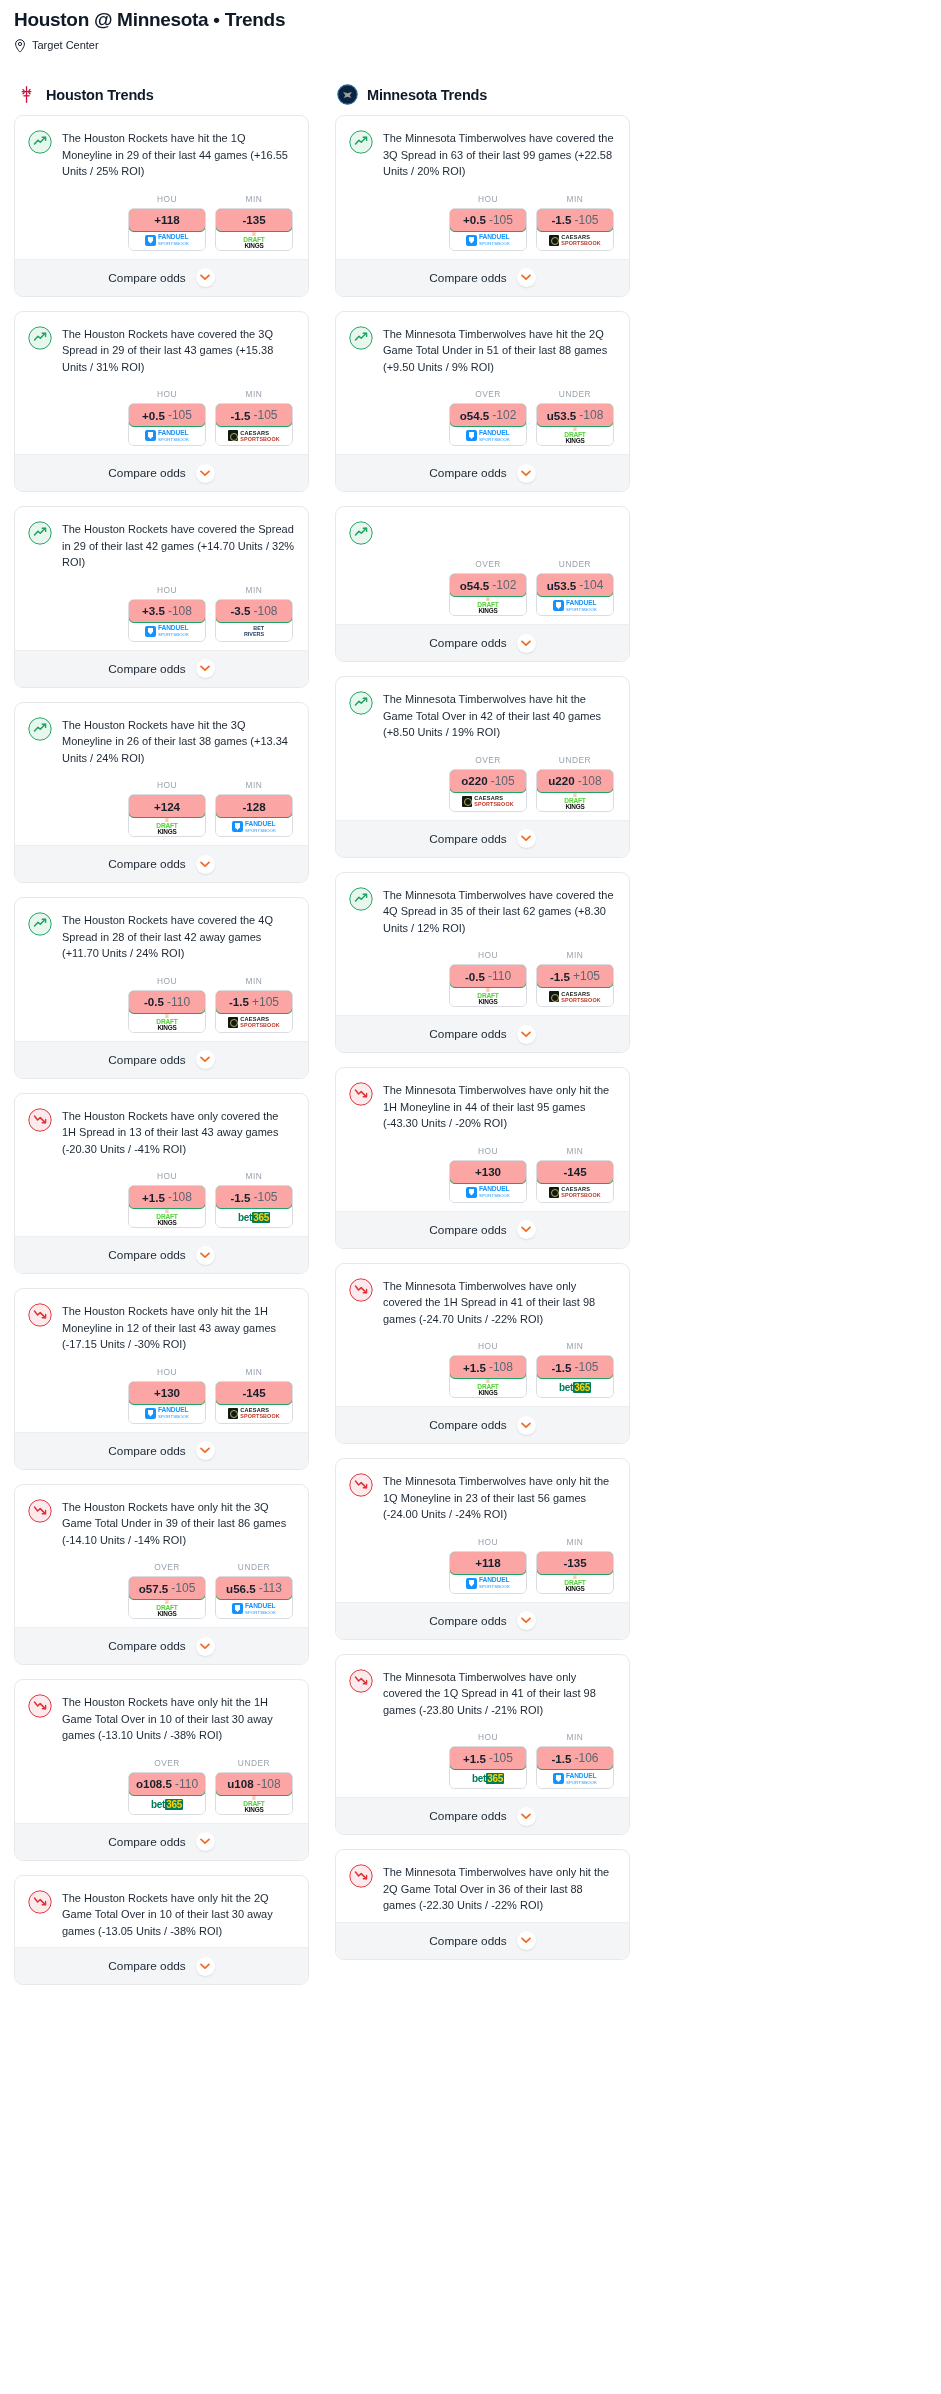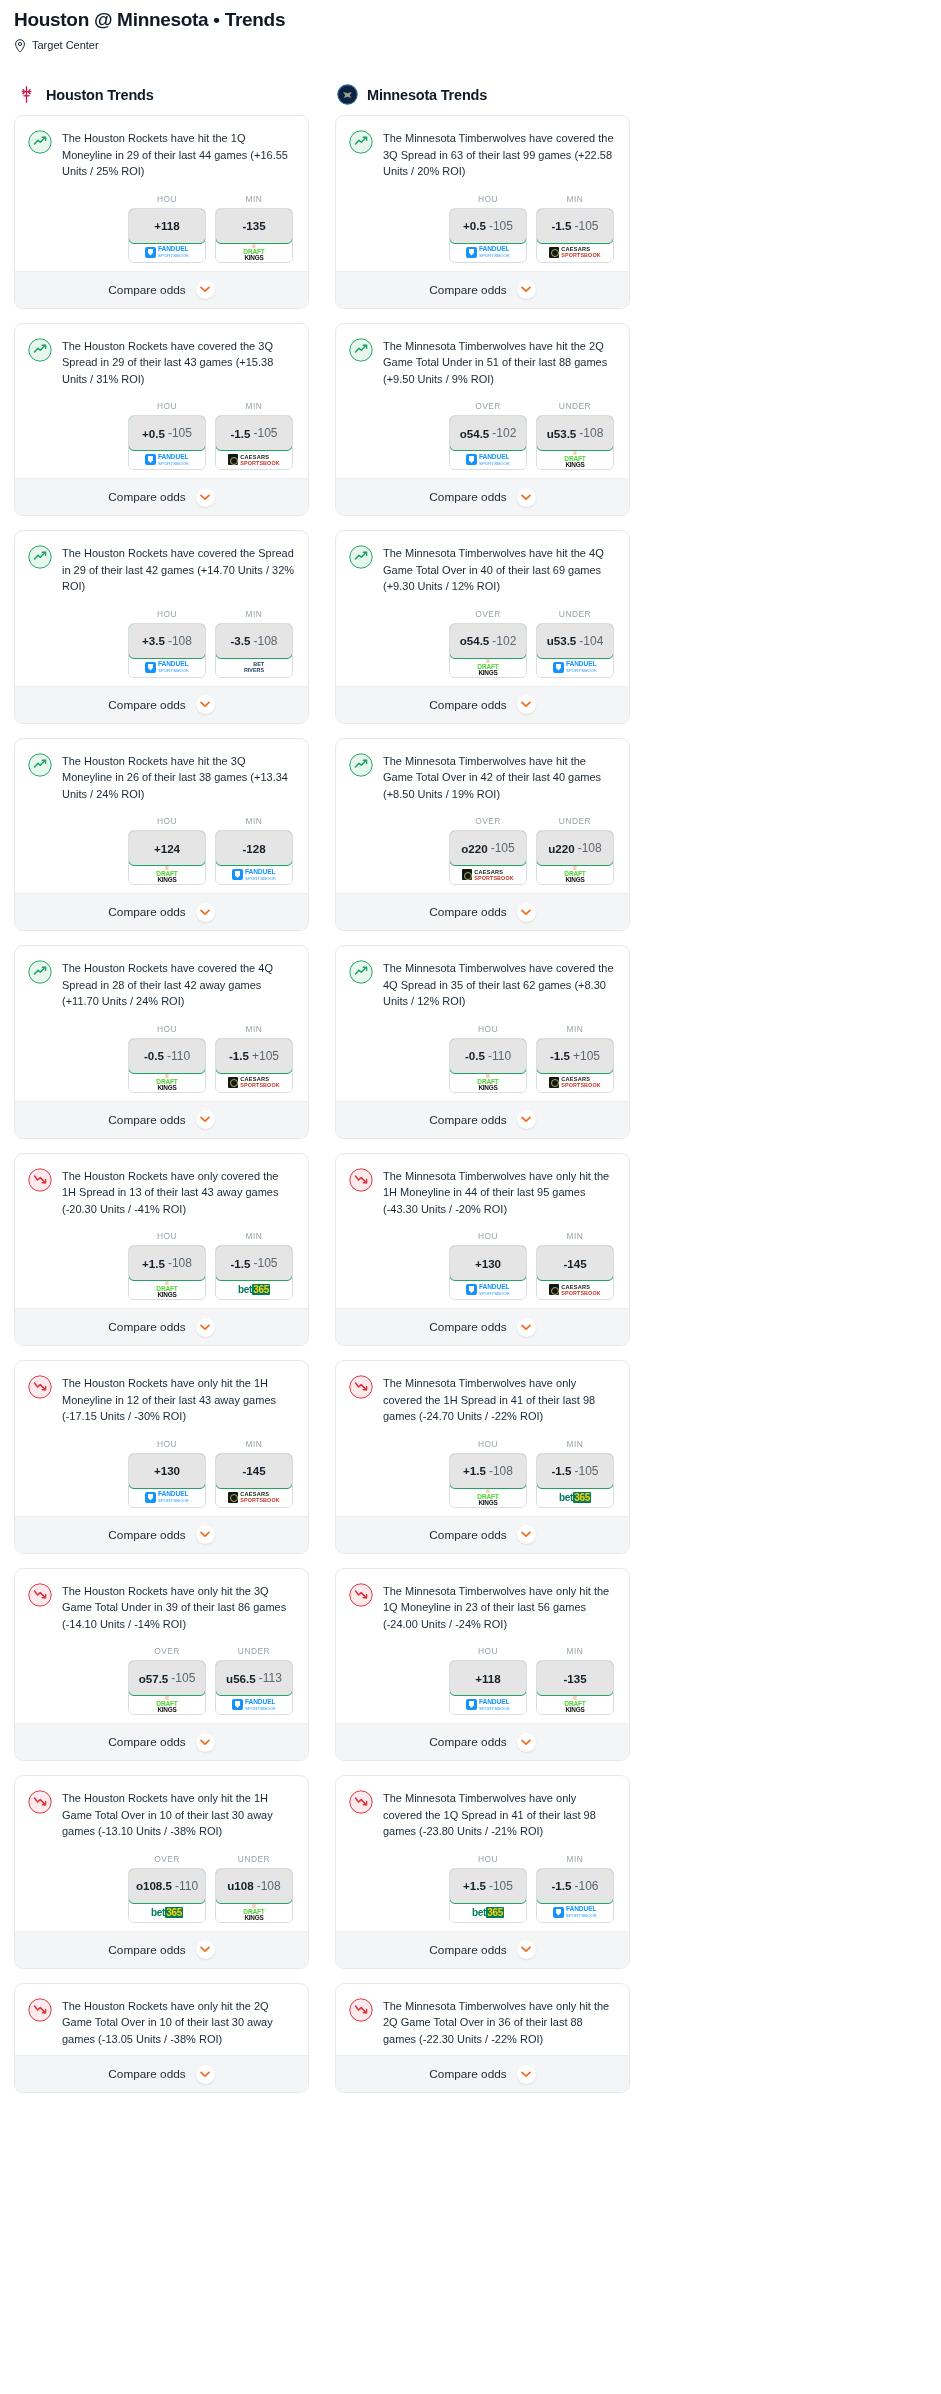--- a/index.html
+++ b/index.html
@@ -94,22 +94,22 @@
   }
   .odds-box {
     border: 1px solid #d9dde1;
     border-radius: 6px;
     overflow: hidden;
     background: #fff;
   }
   .odds-value {
     border: 1px solid #1fa362;
     border-radius: 6px;
-    background: #e5e5e5;
-    height: 36px;
+    background: #fca5a5;
+    height: 24px;
     display: flex;
     align-items: center;
     justify-content: center;
     gap: 3px;
     margin: -1px;
     position: relative;
     z-index: 2;
   }
   .odds-main { font-size: 11.6px; font-weight: bold; color: #16202c; }
   .odds-juice { font-size: 12px; color: #5b6672; font-weight: normal; }
@@ -848,21 +848,20 @@
             </div>
           </div>
           <div class="trend-card">
             <div class="trend-body">
               <div class="trend-top">
                 <svg class="trend-icon" viewBox="0 0 24 24">
                   <circle cx="12" cy="12" r="11.2" fill="#e7f7ee" stroke="#1fa362" stroke-width="1"></circle>
                   <path d="M6.5 14 L10 10.2 L12.3 12.3 L17.2 7.2" fill="none" stroke="#1fa362" stroke-width="1.5" stroke-linecap="round" stroke-linejoin="round"></path>
                   <path d="M14.2 7.2 L17.6 7.2 L17.6 10.4" fill="none" stroke="#1fa362" stroke-width="1.4" stroke-linecap="round" stroke-linejoin="round"></path>
                 </svg>
-                <div class="trend-text">The Minnesota Timberwolves have hit the 4Q Game Total Over in 40 of their last 69 games (+9.30 Units / 12% ROI)</div>
               </div>
               <div class="odds-row">
                 <div class="odds-col">
                   <div class="odds-label">OVER</div>
                   <div class="odds-box">
                     <div class="odds-value">
                       <span class="odds-main">o54.5</span>
                       <span class="odds-juice">-102</span>
                     </div>
                     <div class="book-strip">

